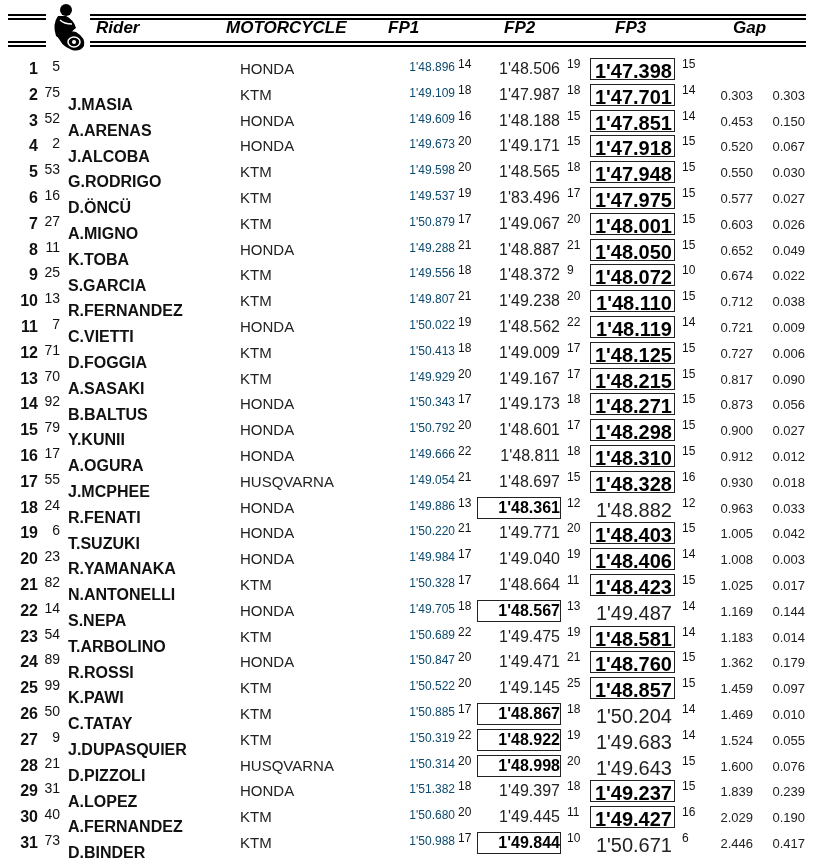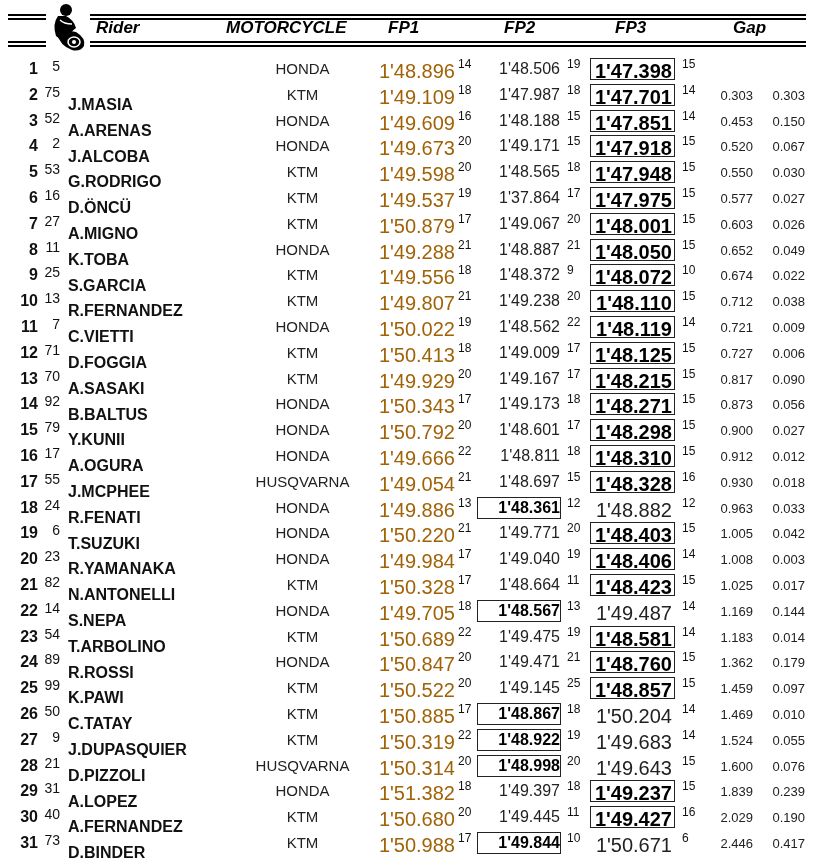--- a/index.html
+++ b/index.html
@@ -9,22 +9,22 @@
   .hline { position: absolute; height: 2px; background: #000; }
   .hdr-label { position: absolute; top: 18px; font-weight: bold; font-style: italic;
                font-size: 17px; color: #000; white-space: nowrap; }
   .logo { position: absolute; left: 46px; top: 2px; width: 42px; height: 50px; }
   #rows { position: absolute; left: 0; top: 57px; width: 815px; }
   .row { position: absolute; left: 0; width: 815px; height: 26px; }
   .row span { position: absolute; top: 3px; white-space: nowrap; }
   .pos { left: 8px; width: 30px; text-align: right; font-weight: bold; font-size: 16px; }
   .num { left: 38px; width: 22px; text-align: right; font-size: 14px; top: 1px !important; }
   .name { left: 68px; font-weight: bold; font-size: 16px; margin-top: 36px; }
-  .moto { left: 240px; width: 125px; text-align: center; font-size: 15px; color: #222; }
-  .t1 { left: 370px; width: 85px; text-align: right; font-size: 20px; color: #a16207; }
+  .moto { left: 240px; width: 125px; text-align: left; font-size: 15px; color: #222; }
+  .t1 { left: 370px; width: 85px; text-align: right; font-size: 12px; color: #0c4a6e; }
   .l1 { left: 458px; width: 20px; font-size: 12px; top: 0px !important; }
   .t2 { left: 478px; width: 82px; text-align: right; font-size: 16px; color: #222; }
   .l2 { left: 567px; width: 20px; text-align: left; font-size: 12px; top: 0px !important; }
   .t3 { left: 590px; width: 82px; text-align: right; font-size: 20px; color: #222; }
   .l3 { left: 682px; width: 22px; font-size: 12px; top: 0px !important; }
   .gap { left: 705px; width: 48px; text-align: right; font-size: 13px; top: 5px !important; color: #222; }
   .diff { left: 755px; width: 50px; text-align: right; font-size: 13px; top: 5px !important; color: #222; }
   .best { font-weight: bold; color: #000 !important; }
   .box { position: absolute; top: 1px; height: 22px; border: 1.5px solid #222; box-sizing: border-box; }
   .box2 { left: 477px; width: 84px; }
@@ -137,21 +137,21 @@
       <span class="diff">0.030</span>
     </div>
     <div class="row" style="top: 129px;">
       <div class="box box3"></div>
       <span class="pos">6</span>
       <span class="num">16</span>
       <span class="name">A.MIGNO</span>
       <span class="moto">KTM</span>
       <span class="t1">1'49.537</span>
       <span class="l1">19</span>
-      <span class="t2">1'37.864</span>
+      <span class="t2">1'83.496</span>
       <span class="l2">17</span>
       <span class="t3 best">1'47.975</span>
       <span class="l3">15</span>
       <span class="gap">0.577</span>
       <span class="diff">0.027</span>
     </div>
     <div class="row" style="top: 154.8px;">
       <div class="box box3"></div>
       <span class="pos">7</span>
       <span class="num">27</span>

